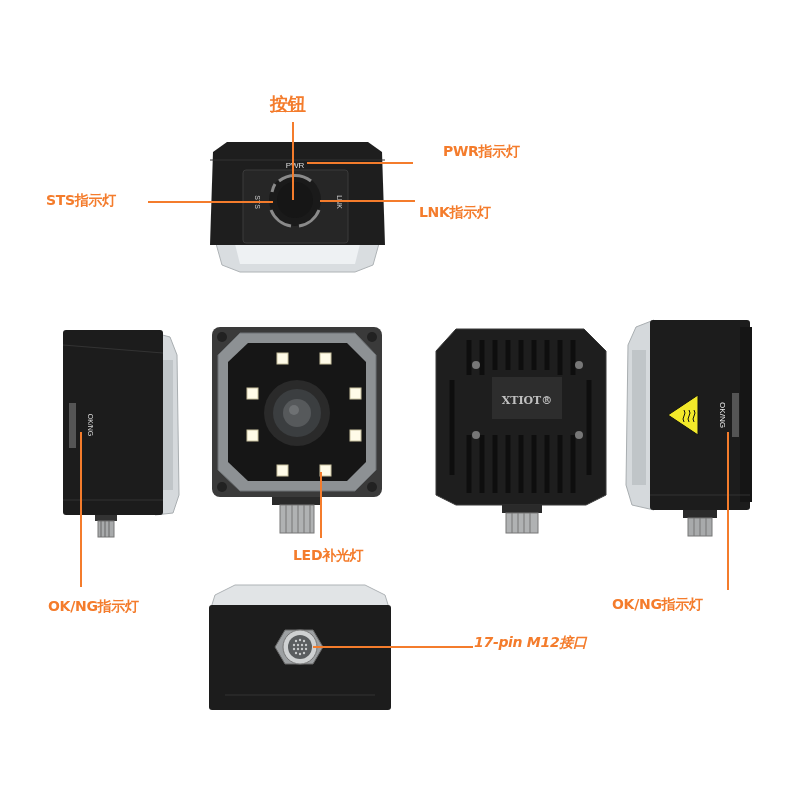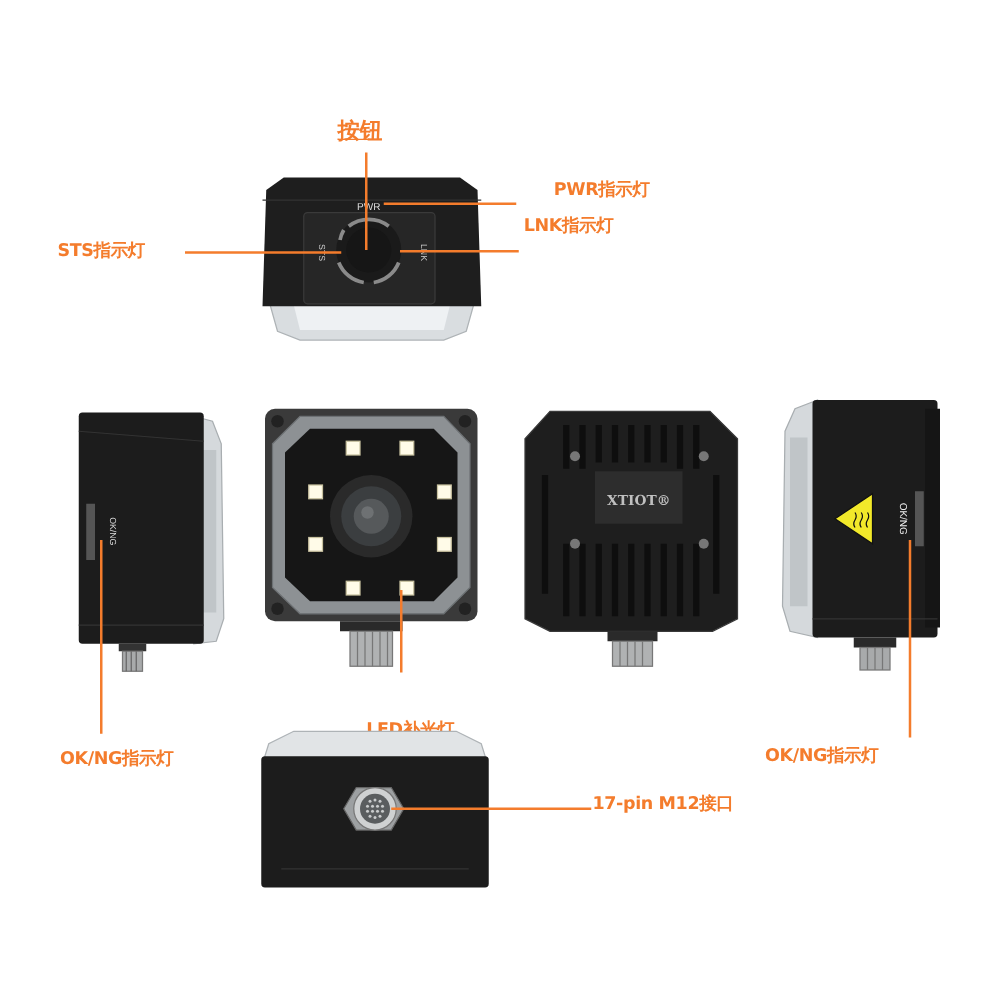--- a/index.html
+++ b/index.html
@@ -38,21 +38,21 @@
 <div class="label" style="left:270px;top:92px;font-size:18px;text-decoration:underline;">按钮</div>
 <div class="line" style="left:292px;top:122px;width:2px;height:78px;"></div>
 
 <div class="line" style="left:307px;top:162px;width:106px;height:2px;"></div>
 <div class="label" style="left:443px;top:143px;">PWR指示灯</div>
 
 <div class="label" style="left:46px;top:192px;">STS指示灯</div>
 <div class="line" style="left:148px;top:201px;width:125px;height:2px;"></div>
 
 <div class="line" style="left:320px;top:200px;width:95px;height:2px;"></div>
-<div class="label" style="left:419px;top:172px;">LNK指示灯</div>
+<div class="label" style="left:419px;top:204px;">LNK指示灯</div>
 
 <div class="view" style="left:55px;top:325px;width:130px;height:215px;">
   <svg width="130" height="215" viewBox="0 0 130 215">
     <path d="M100 8 L115 12 L122 30 L124 170 L118 188 L100 190 Z" fill="#d5d9dc" stroke="#a9aeb1"></path>
     <rect x="104" y="35" width="14" height="130" fill="#c0c5c8"></rect>
     <rect x="8" y="5" width="100" height="185" rx="3" fill="#1c1c1c"></rect>
     <path d="M8 20 L108 28" stroke="#333"></path>
     <path d="M8 175 L108 175" stroke="#333"></path>
     <rect x="14" y="78" width="7" height="45" fill="#555"></rect>
     <text x="33" y="100" fill="#ddd" font-size="7" text-anchor="middle" transform="rotate(90 33 100)" font-family="Liberation Sans, sans-serif">OK/NG</text>
@@ -86,23 +86,23 @@
       <rect x="140" y="105" width="11" height="11"></rect>
       <rect x="67" y="140" width="11" height="11"></rect>
       <rect x="110" y="140" width="11" height="11"></rect>
     </g>
     <rect x="62" y="172" width="50" height="8" fill="#2a2a2a"></rect>
     <rect x="70" y="180" width="34" height="28" fill="#b0b2b3" stroke="#777"></rect>
     <path d="M76 180 V208 M82 180 V208 M88 180 V208 M94 180 V208 M100 180 V208" stroke="#777"></path>
   </svg>
 </div>
 <div class="line" style="left:320px;top:472px;width:2px;height:66px;"></div>
-<div class="label" style="left:293px;top:575px;">LED补光灯</div>
+<div class="label" style="left:293px;top:547px;">LED补光灯</div>
 
-<div class="view" style="left:418px;top:325px;width:175px;height:210px;">
+<div class="view" style="left:434px;top:325px;width:175px;height:210px;">
   <svg width="175" height="210" viewBox="0 0 175 210">
     <path d="M22 4 L150 4 L172 26 L172 170 L152 180 L22 180 L2 170 L2 26 Z" fill="#1e1e1e" stroke="#3a3a3a"></path>
     <g stroke="#0e0e0e" stroke-width="5">
       <path d="M35 15 V50 M48 15 V50 M61 15 V45 M74 15 V45 M87 15 V45 M100 15 V45 M113 15 V45 M126 15 V50 M139 15 V50"></path>
       <path d="M35 110 V168 M48 110 V168 M61 110 V168 M74 110 V168 M87 110 V168 M100 110 V168 M113 110 V168 M126 110 V168 M139 110 V168"></path>
       <path d="M18 55 V150 M155 55 V150"></path>
     </g>
     <rect x="58" y="52" width="70" height="42" fill="#2d2d2d"></rect>
     <text x="93" y="79" fill="#bfbfbf" font-size="11" text-anchor="middle" font-family="DejaVu Serif, serif" font-weight="bold">XTIOT®</text>
     <circle cx="42" cy="40" r="4" fill="#777"></circle>
@@ -154,13 +154,13 @@
         <circle cx="93" cy="66" r="1.2"></circle>
         <circle cx="97" cy="66" r="1.2"></circle>
         <circle cx="101" cy="66" r="1.2"></circle>
       <circle cx="91" cy="70" r="1.2"></circle>
         <circle cx="95" cy="71" r="1.2"></circle>
         <circle cx="99" cy="70" r="1.2"></circle>
     </g>
   </svg>
 </div>
 <div class="line" style="left:313px;top:646px;width:160px;height:2px;"></div>
-<div class="label" style="left:474px;top:634px;">17-pin M12接口</div>
+<div class="label" style="left:474px;top:634px;font-style:italic;">17-pin M12接口</div>
 
 </body></html>

